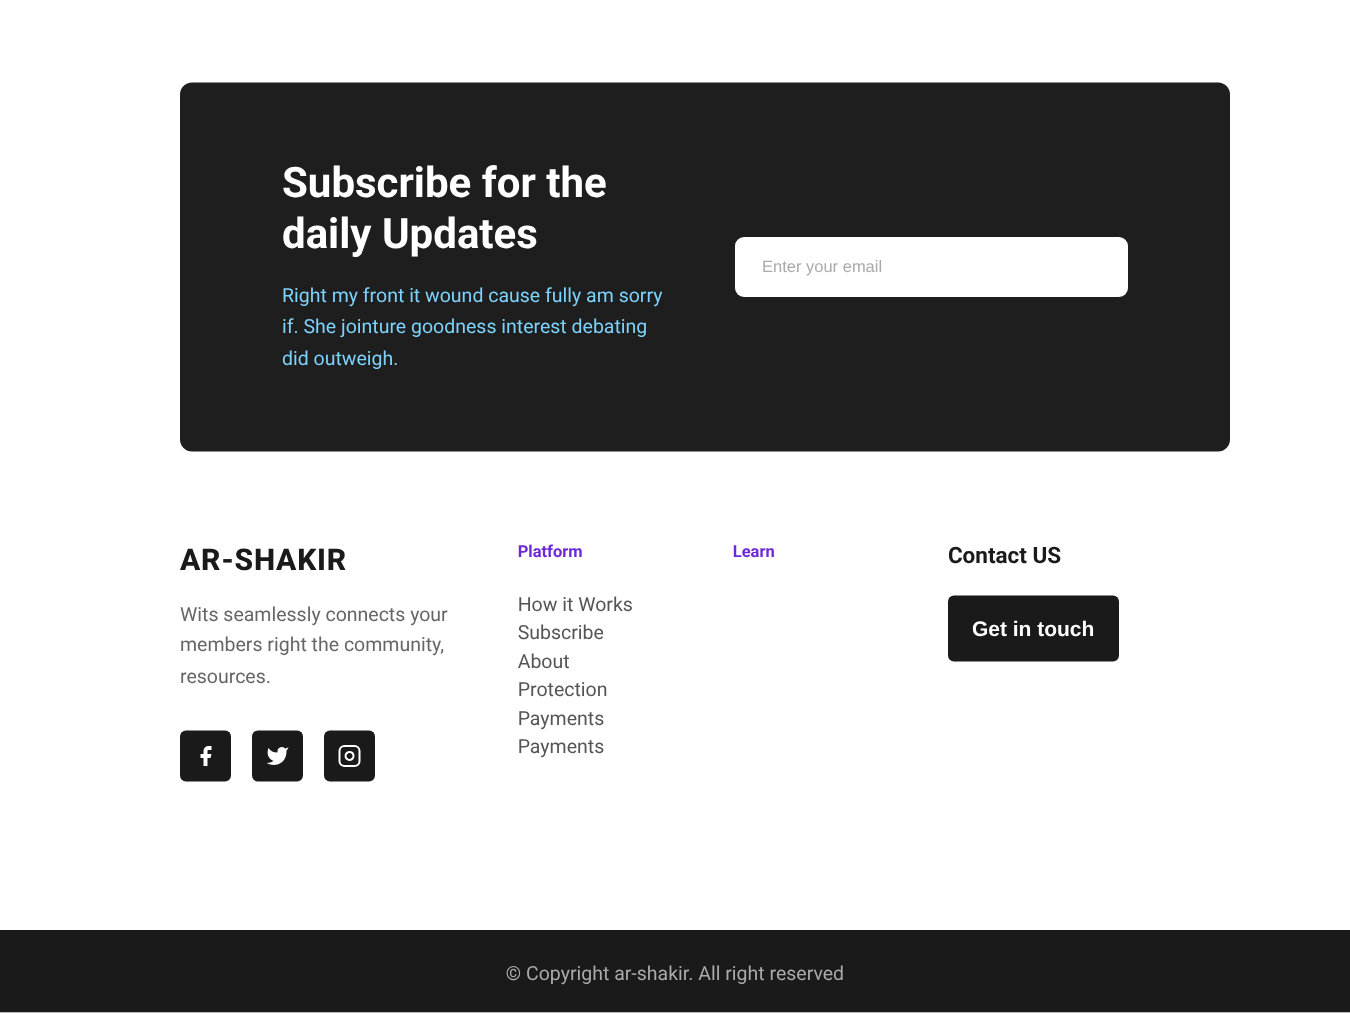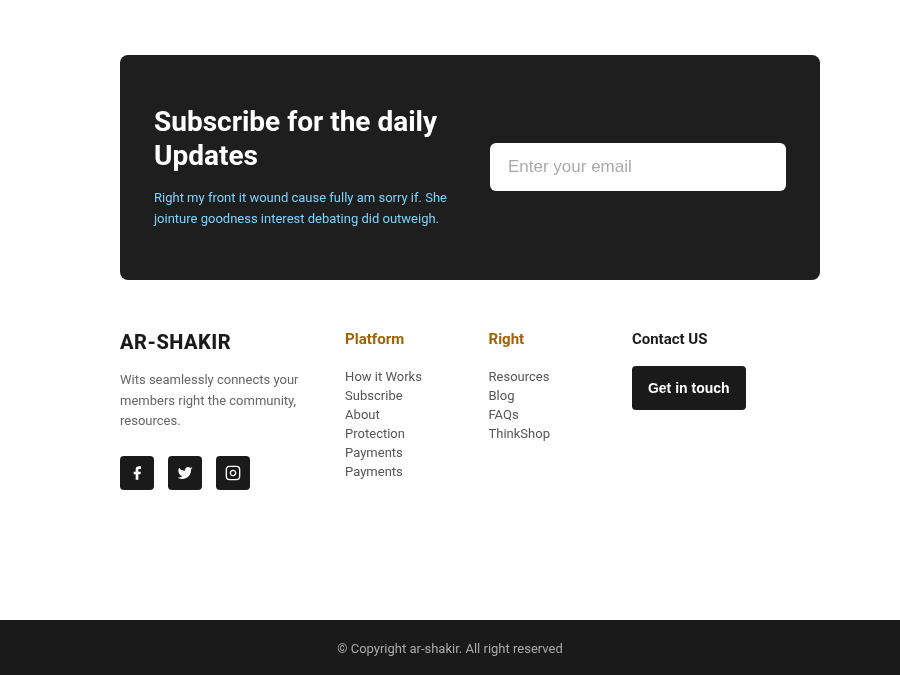--- a/index.html
+++ b/index.html
@@ -23,21 +23,21 @@
       background-color: #ffffff;
       display: flex;
       flex-direction: column;
     }
 
     
     .subscribe-section {
       background-color: #1e1e1e;
       margin: 55px 80px 0 120px;
       border-radius: 8px;
-      padding: 50px 34px;
+      padding: 50px 68px;
       display: flex;
       align-items: center;
       justify-content: space-between;
       gap: 40px;
     }
 
     .subscribe-left {
       flex: 1;
     }
 
@@ -66,21 +66,21 @@
       width: 100%;
       border-radius: 6px;
       overflow: hidden;
       background: #ffffff;
     }
 
     .subscribe-input {
       flex: 1;
       border: none;
       padding: 14px 18px;
-      font-size: 17px;
+      font-size: 11px;
       color: #3b82f6;
       outline: none;
       background: #ffffff;
     }
 
     .subscribe-input::placeholder {
       color: #aaaaaa;
     }
 
     .subscribe-button {
@@ -93,20 +93,21 @@
       cursor: pointer;
       white-space: nowrap;
     }
 
     
     .footer-main {
       padding: 50px 120px 40px 120px;
       display: flex;
       gap: 20px;
       flex: 1;
+      margin-top: 10px;
     }
 
     
     .brand-column {
       flex: 1.5;
       padding-right: 20px;
     }
 
     .brand-name {
       font-size: 20px;
@@ -143,23 +144,23 @@
     .social-icon svg {
       fill: #ffffff;
     }
 
     
     .link-column {
       flex: 1;
     }
 
     .link-column-title {
-      font-size: 15px;
+      font-size: 11px;
       font-weight: 700;
-      color: #a16207;
+      color: #6d28d9;
       margin-bottom: 18px;
     }
 
     .link-list {
       list-style: none;
       display: flex;
       flex-direction: column;
       gap: 0;
     }
 
@@ -256,27 +257,21 @@
         <li><a href="#">How it Works</a></li>
         <li><a href="#">Subscribe</a></li>
         <li><a href="#">About</a></li>
         <li><a href="#">Protection</a></li>
         <li><a href="#">Payments</a></li>
         <li><a href="#">Payments</a></li>
       </ul>
     </div>
 
     <div class="link-column">
-      <div class="link-column-title">Right</div>
-      <ul class="link-list">
-        <li><a href="#">Resources</a></li>
-        <li><a href="#">Blog</a></li>
-        <li><a href="#">FAQs</a></li>
-        <li><a href="#">ThinkShop</a></li>
-      </ul>
+      <div class="link-column-title">Learn</div>
     </div>
 
 
     <div class="contact-column">
       <div class="contact-title">Contact US</div>
       <button class="get-in-touch-btn">Get in touch</button>
     </div>
 
   </div>
 

